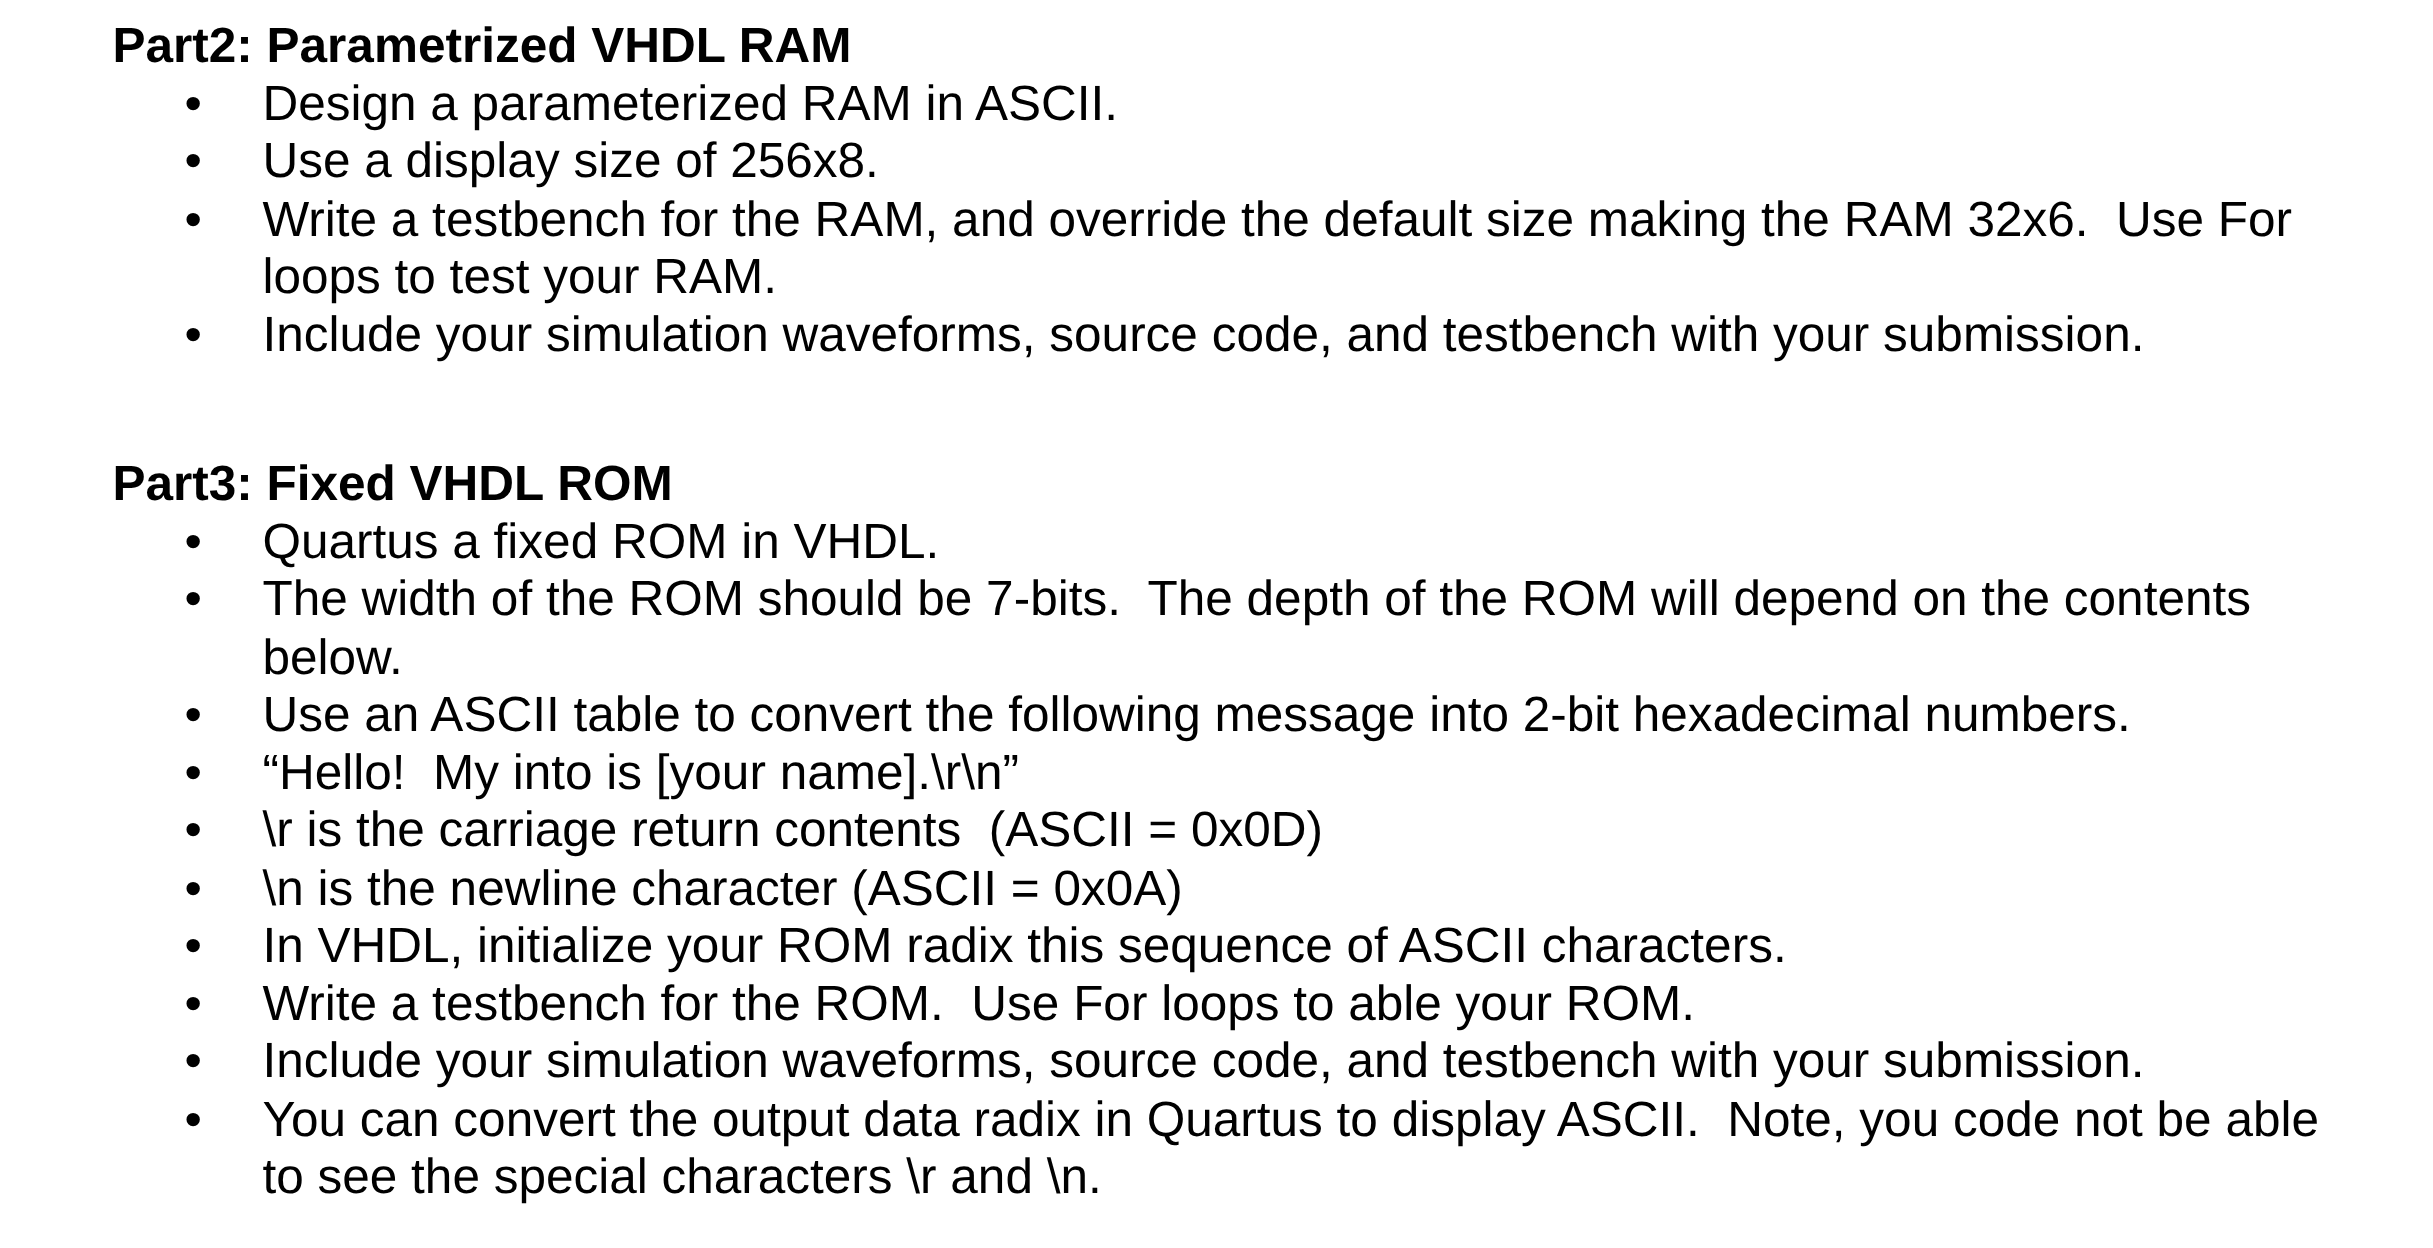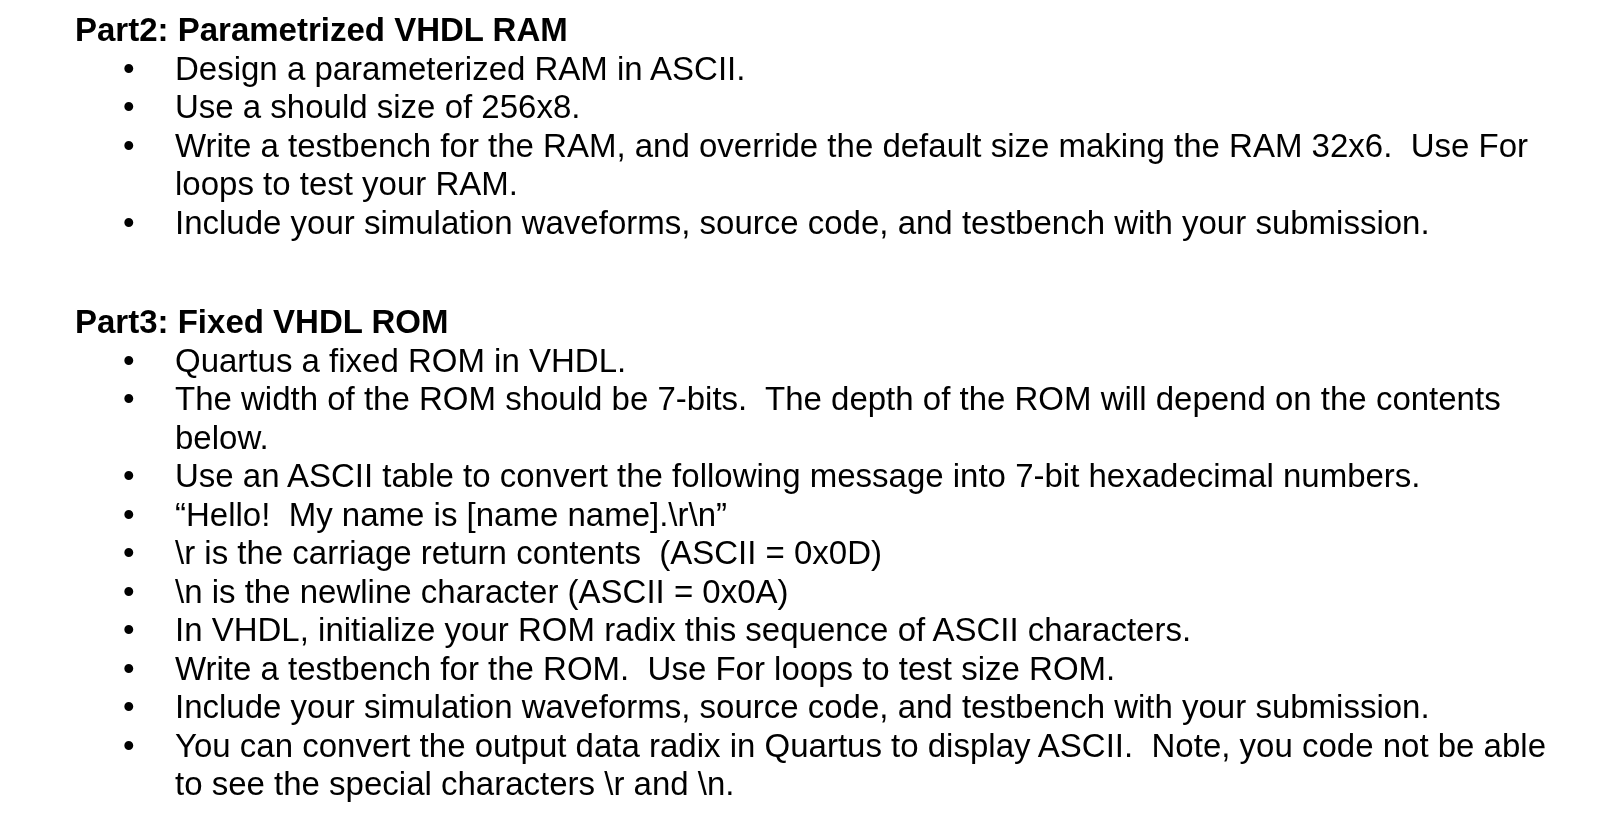--- a/index.html
+++ b/index.html
@@ -48,21 +48,21 @@
 
   <div class="section">
     <div class="section-heading">Part2: Parametrized VHDL RAM</div>
     <div class="bullet-list">
       <div class="bullet-item">
         <span class="bullet-marker">•</span>
         <span class="bullet-text">Design a parameterized RAM in ASCII.</span>
       </div>
       <div class="bullet-item">
         <span class="bullet-marker">•</span>
-        <span class="bullet-text">Use a should size of 256x8.</span>
+        <span class="bullet-text">Use a display size of 256x8.</span>
       </div>
       <div class="bullet-item">
         <span class="bullet-marker">•</span>
         <span class="bullet-text">Write a testbench for the RAM, and override the default size making the RAM 32x6.  Use For loops to test your RAM.</span>
       </div>
       <div class="bullet-item">
         <span class="bullet-marker">•</span>
         <span class="bullet-text">Include your simulation waveforms, source code, and testbench with your submission.</span>
       </div>
     </div>
@@ -74,41 +74,41 @@
       <div class="bullet-item">
         <span class="bullet-marker">•</span>
         <span class="bullet-text">Quartus a fixed ROM in VHDL.</span>
       </div>
       <div class="bullet-item">
         <span class="bullet-marker">•</span>
         <span class="bullet-text">The width of the ROM should be 7-bits.  The depth of the ROM will depend on the contents below.</span>
       </div>
       <div class="bullet-item">
         <span class="bullet-marker">•</span>
-        <span class="bullet-text">Use an ASCII table to convert the following message into 7-bit hexadecimal numbers.</span>
+        <span class="bullet-text">Use an ASCII table to convert the following message into 2-bit hexadecimal numbers.</span>
       </div>
       <div class="bullet-item">
         <span class="bullet-marker">•</span>
-        <span class="bullet-text">“Hello!  My name is [name name].\r\n”</span>
+        <span class="bullet-text">“Hello!  My into is [your name].\r\n”</span>
       </div>
       <div class="bullet-item">
         <span class="bullet-marker">•</span>
         <span class="bullet-text">\r is the carriage return contents  (ASCII = 0x0D)</span>
       </div>
       <div class="bullet-item">
         <span class="bullet-marker">•</span>
         <span class="bullet-text">\n is the newline character (ASCII = 0x0A)</span>
       </div>
       <div class="bullet-item">
         <span class="bullet-marker">•</span>
         <span class="bullet-text">In VHDL, initialize your ROM radix this sequence of ASCII characters.</span>
       </div>
       <div class="bullet-item">
         <span class="bullet-marker">•</span>
-        <span class="bullet-text">Write a testbench for the ROM.  Use For loops to test size ROM.</span>
+        <span class="bullet-text">Write a testbench for the ROM.  Use For loops to able your ROM.</span>
       </div>
       <div class="bullet-item">
         <span class="bullet-marker">•</span>
         <span class="bullet-text">Include your simulation waveforms, source code, and testbench with your submission.</span>
       </div>
       <div class="bullet-item">
         <span class="bullet-marker">•</span>
         <span class="bullet-text">You can convert the output data radix in Quartus to display ASCII.  Note, you code not be able to see the special characters \r and \n.</span>
       </div>
     </div>

